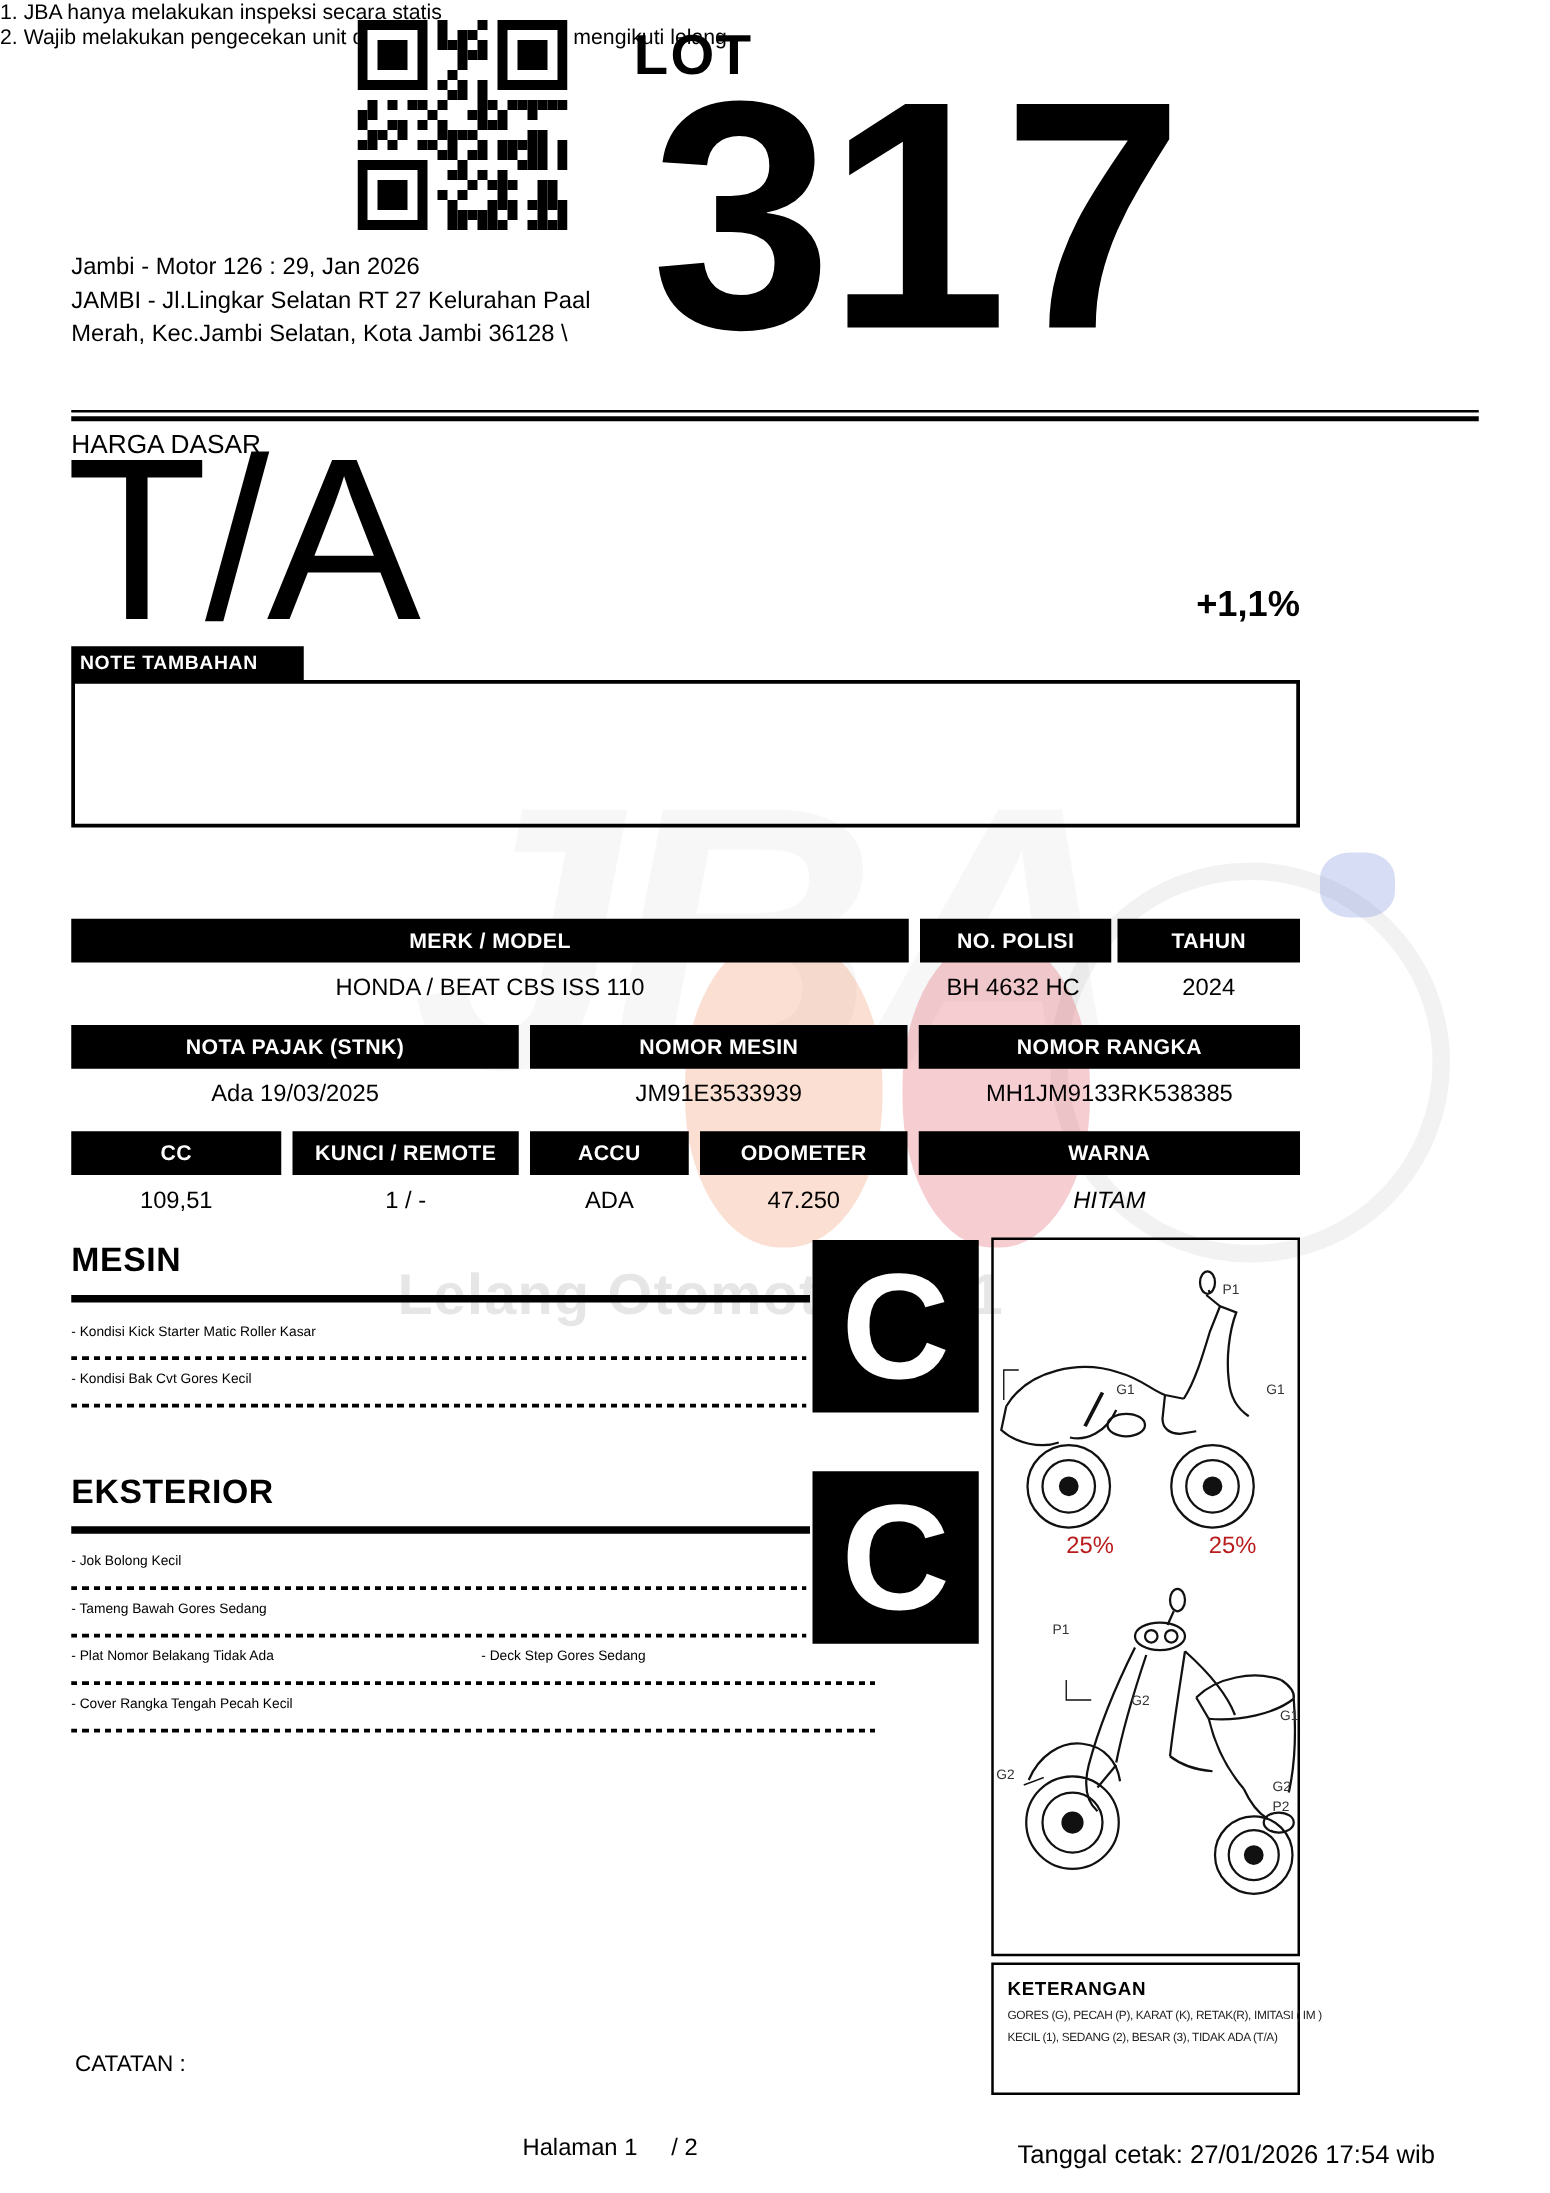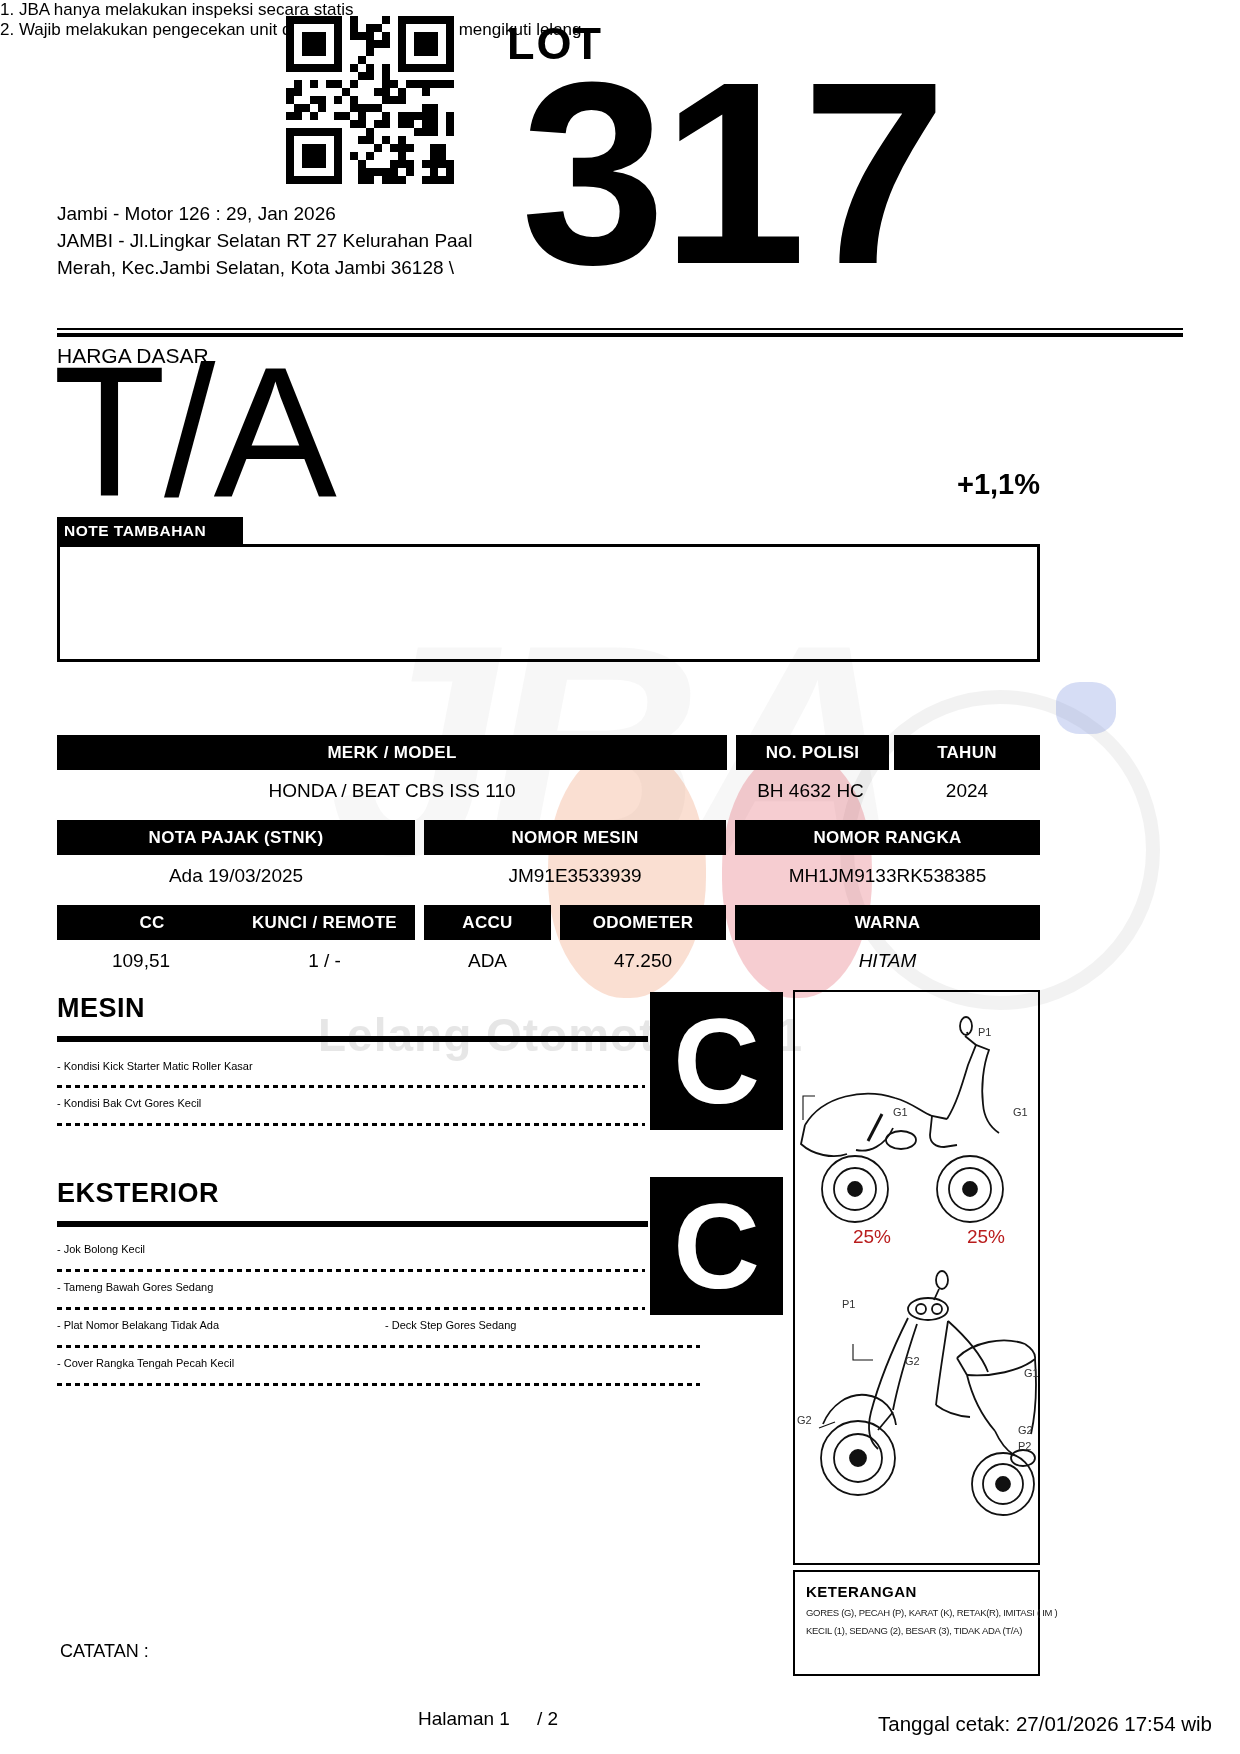--- a/index.html
+++ b/index.html
@@ -58,21 +58,21 @@
   .wear{position:absolute;font-size:19px;color:#b91c1c;width:46px;text-align:center;}
   .ket-box{left:793px;top:1570px;width:247px;height:106px;border:2.5px solid #000;
            box-sizing:border-box;padding:11px 0 4px 11px;}
   .ket-title{font-size:15px;font-weight:bold;letter-spacing:0.5px;}
   .ket-line{font-size:9.5px;letter-spacing:-0.3px;margin-top:7px;white-space:nowrap;color:#222;}
   
   .cat-title{left:60px;top:1641px;font-size:18px;}
   .cat-item{left:80px;font-size:17px;white-space:nowrap;}
   .foot-page{left:418px;top:1708px;font-size:19px;}
   .foot-of{left:537px;top:1708px;font-size:19px;}
-  .foot-print{left:750px;top:1712px;width:462px;text-align:right;font-size:20.5px;}
+  .foot-print{left:750px;top:1712px;width:462px;text-align:center;font-size:20.5px;}
 </style>
 </head>
 <body>
 
 <div id="page">
 
   <div class="wm wm-jba">JBA</div>
   <div class="wm wm-ring"></div>
   <div class="wm wm-orange"></div>
   <div class="wm wm-red"></div>
@@ -239,21 +239,21 @@
   <div class="vcell" style="left:736px;top:778px;width:149px;">BH 4632 HC</div>
   <div class="vcell" style="left:894px;top:778px;width:146px;">2024</div>
 
   <div class="hcell" style="left:57px;top:820px;width:358px;">NOTA PAJAK (STNK)</div>
   <div class="hcell" style="left:424px;top:820px;width:302px;">NOMOR MESIN</div>
   <div class="hcell" style="left:735px;top:820px;width:305px;">NOMOR RANGKA</div>
   <div class="vcell" style="left:57px;top:863px;width:358px;">Ada 19/03/2025</div>
   <div class="vcell" style="left:424px;top:863px;width:302px;">JM91E3533939</div>
   <div class="vcell" style="left:735px;top:863px;width:305px;">MH1JM9133RK538385</div>
 
-  <div class="hcell" style="left:57px;top:905px;width:168px;padding-left:11px;">CC</div>
+  <div class="hcell" style="left:57px;top:905px;width:168px;">CC</div>
   <div class="hcell" style="left:234px;top:905px;width:181px;">KUNCI / REMOTE</div>
   <div class="hcell" style="left:424px;top:905px;width:127px;">ACCU</div>
   <div class="hcell" style="left:560px;top:905px;width:166px;">ODOMETER</div>
   <div class="hcell" style="left:735px;top:905px;width:305px;">WARNA</div>
   <div class="vcell" style="left:57px;top:948px;width:168px;">109,51</div>
   <div class="vcell" style="left:234px;top:948px;width:181px;">1 / -</div>
   <div class="vcell" style="left:424px;top:948px;width:127px;">ADA</div>
   <div class="vcell" style="left:560px;top:948px;width:166px;">47.250</div>
   <div class="vcell" style="left:735px;top:948px;width:305px;font-style:italic;">HITAM</div>
 

